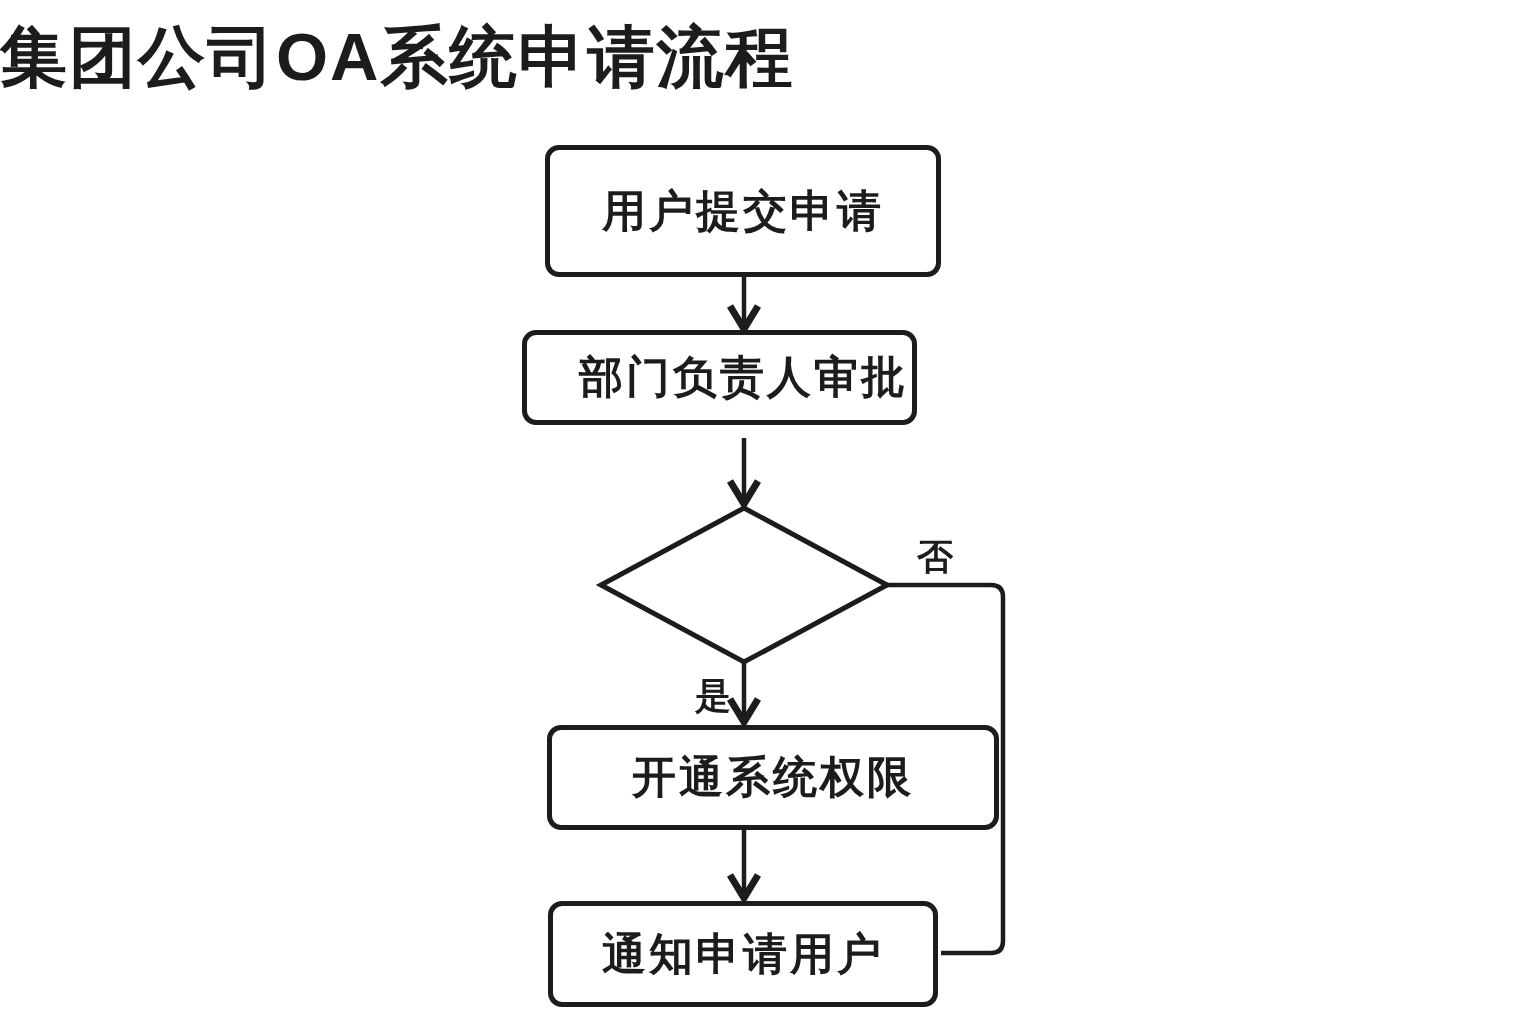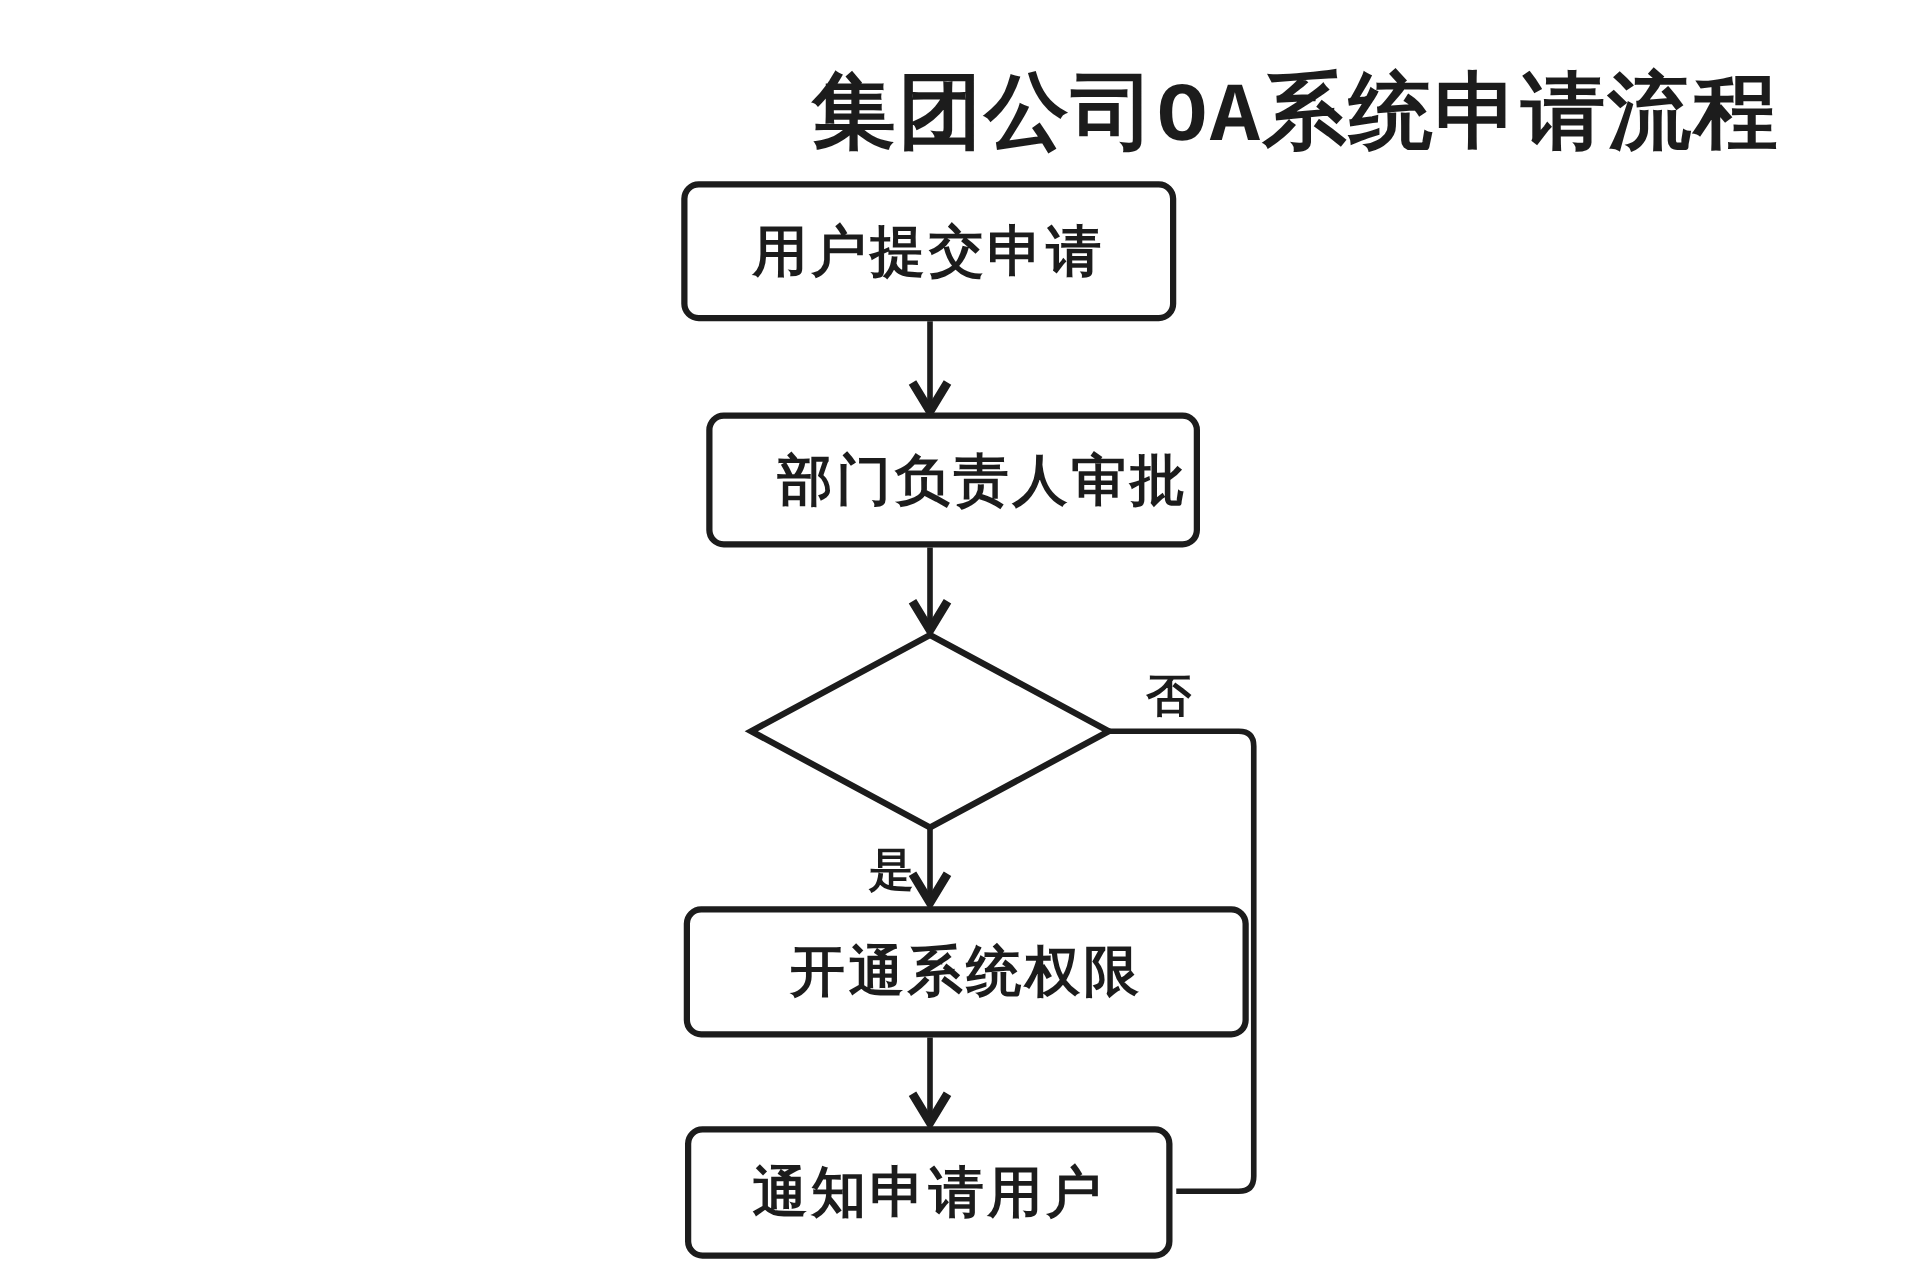--- a/index.html
+++ b/index.html
@@ -12,45 +12,44 @@
     width: 1536px;
     height: 1024px;
     background: #ffffff;
     overflow: hidden;
     font-family: "Liberation Sans", "DejaVu Sans", sans-serif;
     color: #1c1c1c;
   }
   .title {
     position: absolute;
     left: 0;
-    top: 44px;
+    top: 12px;
     width: 1424px;
-    text-align: right;
+    text-align: left;
     font-size: 67px;
     font-weight: 700;
     letter-spacing: 2px;
     color: #1c1c1c;
     margin: 0;
-    font-family: Liberation Mono, monospace;
   }
   .node {
     position: absolute;
     box-sizing: border-box;
     background: #ffffff;
     border: 5px solid #1c1c1c;
     border-radius: 14px;
     display: flex;
     align-items: center;
     justify-content: center;
     font-size: 44px;
     font-weight: 700;
     letter-spacing: 3px;
   }
-  #node-submit  { left: 545px; top: 145px; width: 396px; height: 112px; }
-  #node-approve { left: 565px; top: 330px; width: 395px; height: 108px; padding-left: 48px; }
+  #node-submit  { left: 545px; top: 145px; width: 396px; height: 132px; }
+  #node-approve { left: 522px; top: 330px; width: 395px; height: 95px; padding-left: 48px; }
   #node-grant   { left: 547px; top: 725px; width: 452px; height: 105px; }
   #node-notify  { left: 548px; top: 901px; width: 390px; height: 106px; text-align: center; }
   .diamond-label {
     position: absolute;
     left: 604px;
     top: 562px;
     width: 280px;
     text-align: center;
     font-size: 40px;
     font-weight: 700;

